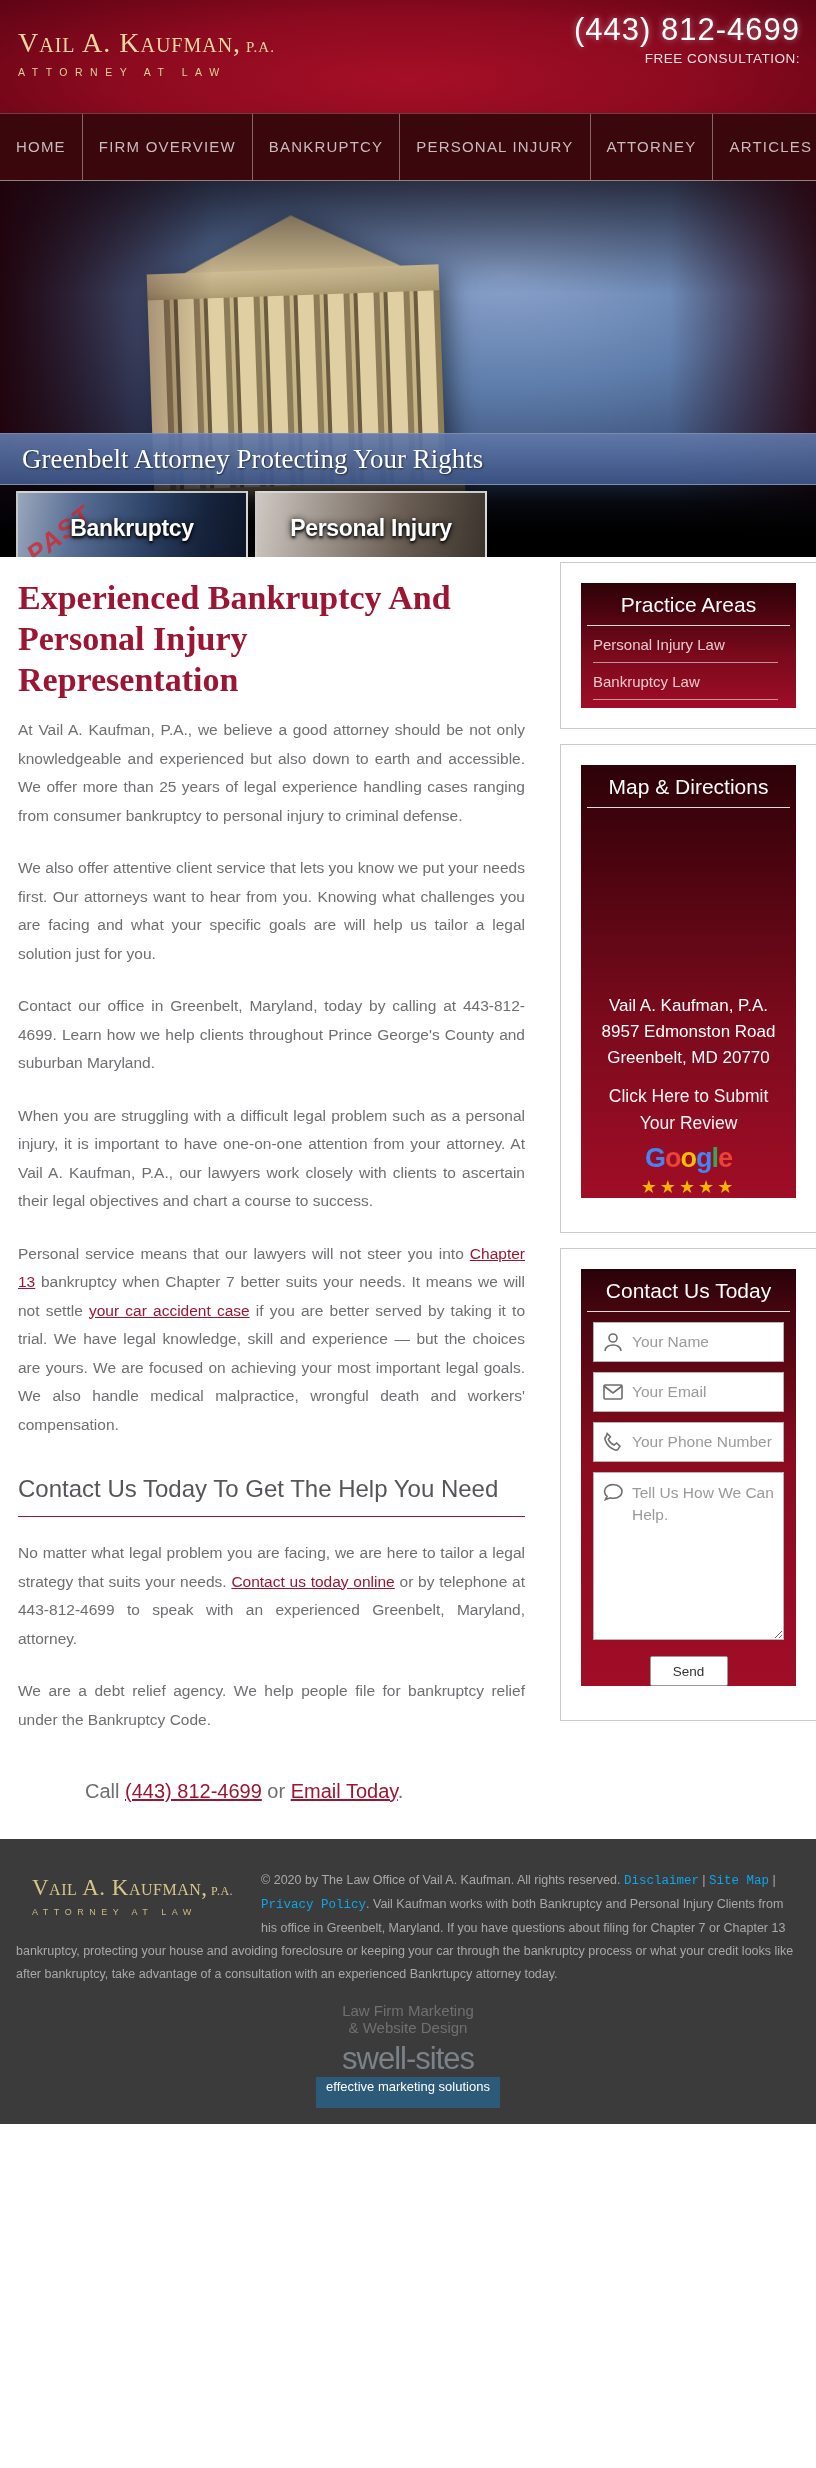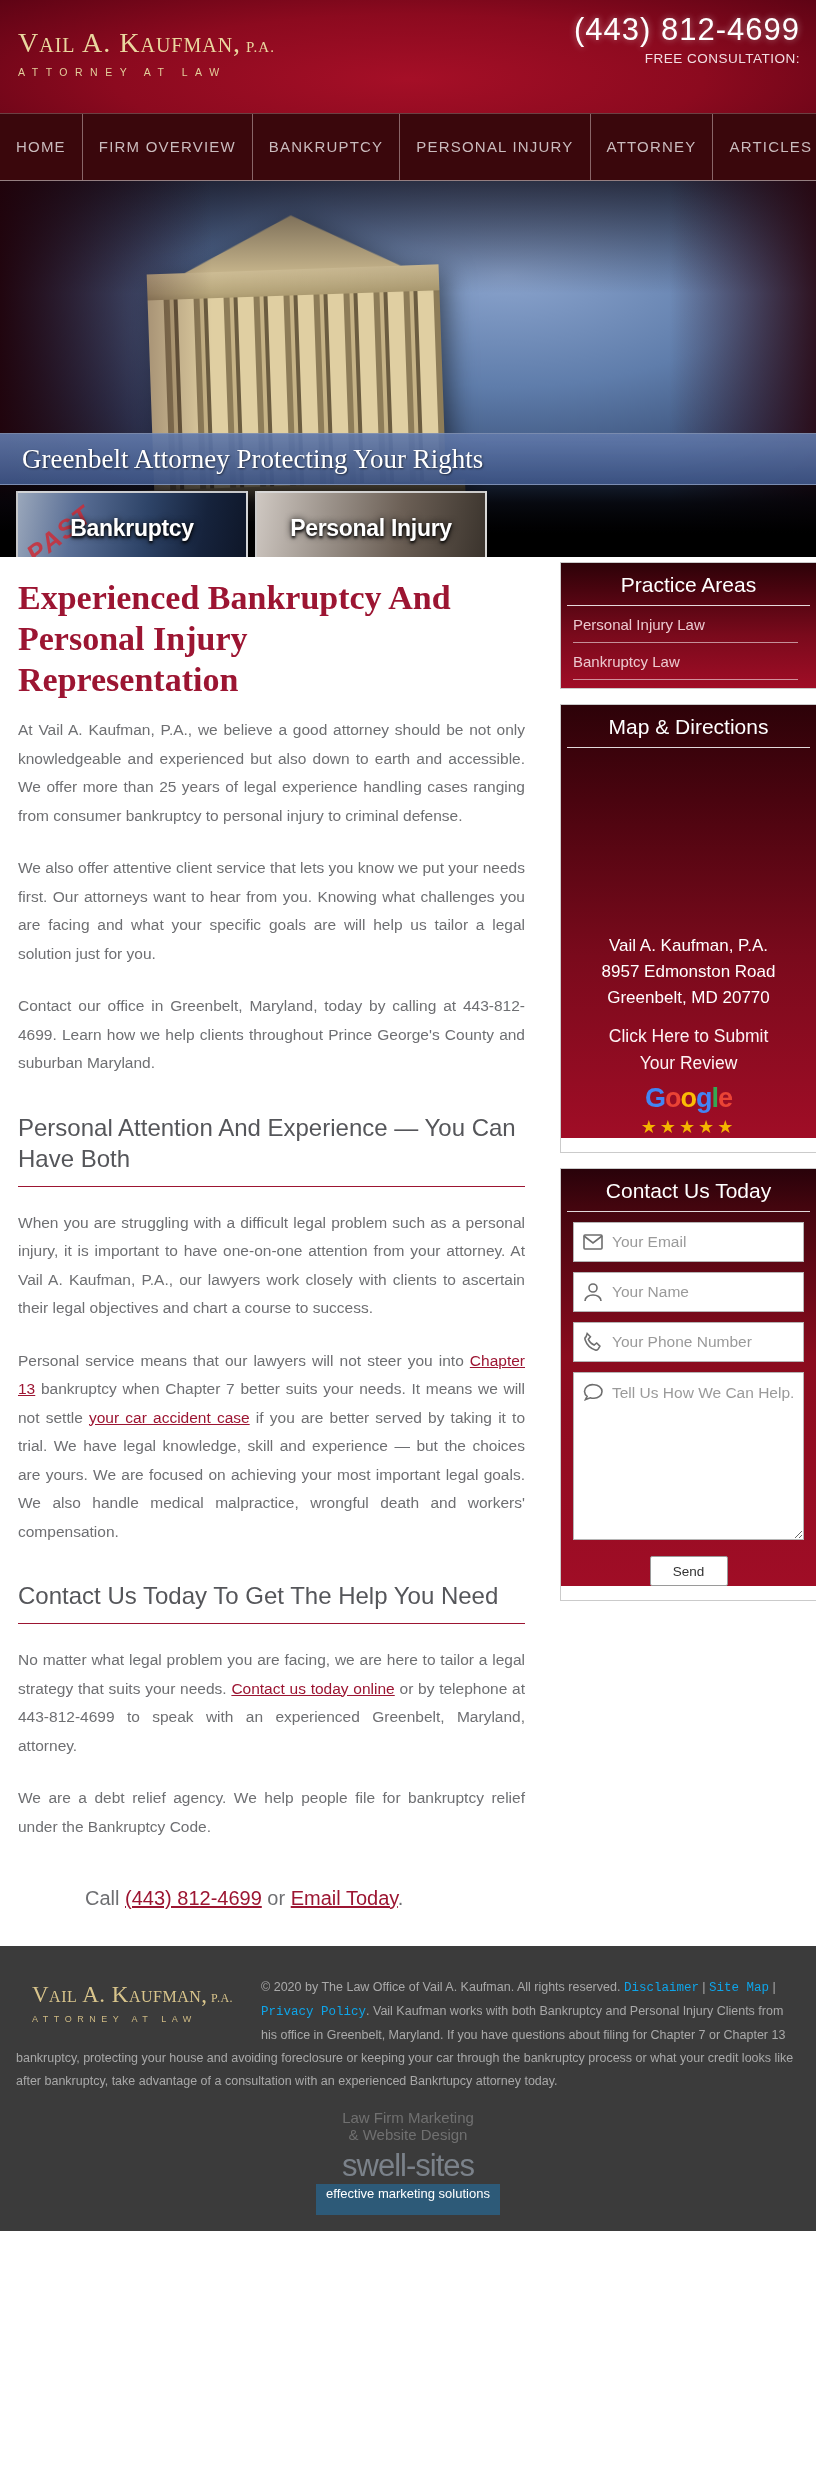--- a/index.html
+++ b/index.html
@@ -62,21 +62,21 @@
     font-size:34px;line-height:41px;color:#9c1532;}
   .content p{margin:0 0 24px;font-size:15.5px;line-height:28.5px;color:#6e6f72;text-align:justify;}
   .content h2{margin:34px 0 22px;padding-bottom:12px;font-size:24px;line-height:31px;font-weight:normal;
     color:#55565a;border-bottom:1px solid #9c1532;}
   .inline-link{color:#9c1532;text-decoration:underline;}
   .call-line{margin:46px 0 36px;padding-left:67px;font-size:20px;color:#6e6f72;}
   .call-line .inline-link{font-size:20px;}
 
   
   .sidebar{flex:0 0 257px;width:257px;margin-top:5px;}
-  .sbox{border:1px solid #cbcbcb;background:#fff;padding:0;margin-bottom:15px;}
+  .sbox{border:1px solid #cbcbcb;background:#fff;padding:20px;margin-bottom:15px;}
   .sbox-inner{background:linear-gradient(180deg,#2d0208 0%,#4a040f 22%,#7a0a1c 58%,#a00d26 100%);}
   .sbox-title{padding:10px 0 8px;text-align:center;color:#fff;font-size:21px;}
   .sbox-rule{margin:0 6px;border-bottom:1px solid rgba(255,255,255,.85);}
   .practice-item{margin:0 18px 0 12px;padding:10px 0 9px;font-size:15px;color:#ecc9cf;
     border-bottom:1px solid rgba(255,255,255,.55);cursor:pointer;}
   .map-spacer{height:185px;}
   .map-address{color:#fff;font-size:17px;line-height:26px;text-align:center;}
   .map-review{display:block;margin-top:12px;color:#fdf3f4;font-size:17.5px;line-height:27px;
     text-align:center;text-decoration:none;cursor:pointer;}
   .google-row{margin-top:6px;text-align:center;font-weight:bold;font-size:27px;letter-spacing:-1px;line-height:30px;cursor:pointer;}
@@ -155,21 +155,20 @@
   </div>
 </div>
 
 <div class="main">
 
   <div class="content">
     <h1>Experienced Bankruptcy And Personal Injury Representation</h1>
     <p>At Vail A. Kaufman, P.A., we believe a good attorney should be not only knowledgeable and experienced but also down to earth and accessible. We offer more than 25 years of legal experience handling cases ranging from consumer bankruptcy to personal injury to criminal defense.</p>
     <p>We also offer attentive client service that lets you know we put your needs first. Our attorneys want to hear from you. Knowing what challenges you are facing and what your specific goals are will help us tailor a legal solution just for you.</p>
     <p>Contact our office in Greenbelt, Maryland, today by calling at 443-812-4699. Learn how we help clients throughout Prince George's County and suburban Maryland.</p>
-    <h2>Personal Attention And Experience — You Can Have Both</h2>
     <p>When you are struggling with a difficult legal problem such as a personal injury, it is important to have one-on-one attention from your attorney. At Vail A. Kaufman, P.A., our lawyers work closely with clients to ascertain their legal objectives and chart a course to success.</p>
     <p><span>Personal service means that our lawyers will not steer you into </span><a href="#" class="inline-link">Chapter 13</a><span> bankruptcy when Chapter 7 better suits your needs. It means we will not settle </span><a href="#" class="inline-link">your car accident case</a><span> if you are better served by taking it to trial. We have legal knowledge, skill and experience — but the choices are yours. We are focused on achieving your most important legal goals. We also handle medical malpractice, wrongful death and workers' compensation.</span></p>
     <h2>Contact Us Today To Get The Help You Need</h2>
     <p><span>No matter what legal problem you are facing, we are here to tailor a legal strategy that suits your needs. </span><a href="#" class="inline-link">Contact us today online</a><span> or by telephone at 443-812-4699 to speak with an experienced Greenbelt, Maryland, attorney.</span></p>
     <p>We are a debt relief agency. We help people file for bankruptcy relief under the Bankruptcy Code.</p>
     <div class="call-line"><span>Call </span><a href="#" class="inline-link">(443) 812-4699</a><span> or </span><a href="#" class="inline-link">Email Today</a><span>.</span></div>
   </div>
 
   <div class="sidebar">
 
@@ -203,31 +202,31 @@
         <div class="stars-row" style="color: rgb(244, 180, 0);">★★★★★</div>
       </div>
     </div>
 
     <div class="sbox">
       <div class="sbox-inner contact-inner">
         <div class="sbox-title">Contact Us Today</div>
         <div class="sbox-rule"></div>
         <div class="field">
           <svg class="ficon" viewBox="0 0 24 24" fill="none" stroke="#6e6e6e" stroke-width="1.6">
+              <circle cx="12" cy="8" r="4"></circle>
+              <path d="M4 21c0-4 4-6 8-6s8 2 8 6"></path>
+            </svg>
+          <input type="text" placeholder="Your Name" style="">
+        </div>
+        <div class="field">
+          <svg class="ficon" viewBox="0 0 24 24" fill="none" stroke="#6e6e6e" stroke-width="1.6">
               <rect x="3" y="5" width="18" height="14" rx="1"></rect>
               <polyline points="3,6 12,13 21,6"></polyline>
             </svg>
           <input type="text" placeholder="Your Email" style="">
-        </div>
-        <div class="field">
-          <svg class="ficon" viewBox="0 0 24 24" fill="none" stroke="#6e6e6e" stroke-width="1.6">
-              <circle cx="12" cy="8" r="4"></circle>
-              <path d="M4 21c0-4 4-6 8-6s8 2 8 6"></path>
-            </svg>
-          <input type="text" placeholder="Your Name" style="">
         </div>
         <div class="field">
           <svg class="ficon" viewBox="0 0 24 24" fill="none" stroke="#6e6e6e" stroke-width="1.6">
               <path d="M6.2 3.5l3.2 3.2-2.1 2.6c1.1 2.6 3.2 4.7 5.8 5.8l2.6-2.1 3.2 3.2-1.6 2.6c-.6 1-1.9 1.5-3 1.1C9.7 18.4 5.6 14.3 4.1 9.7c-.4-1.1 0-2.4 1-3z"></path>
             </svg>
           <input type="text" placeholder="Your Phone Number" style="">
         </div>
         <div class="field">
           <svg class="ficon" viewBox="0 0 24 24" fill="none" stroke="#6e6e6e" stroke-width="1.6">
               <path d="M21 11.5a8 6.8 0 0 1-8.5 6.8 9.5 9.5 0 0 1-3.2-.55L4.5 19.5l1.6-3.1A6.9 6.9 0 0 1 3.5 11.5 8 6.8 0 0 1 12.5 4.7 8 6.8 0 0 1 21 11.5z"></path>

